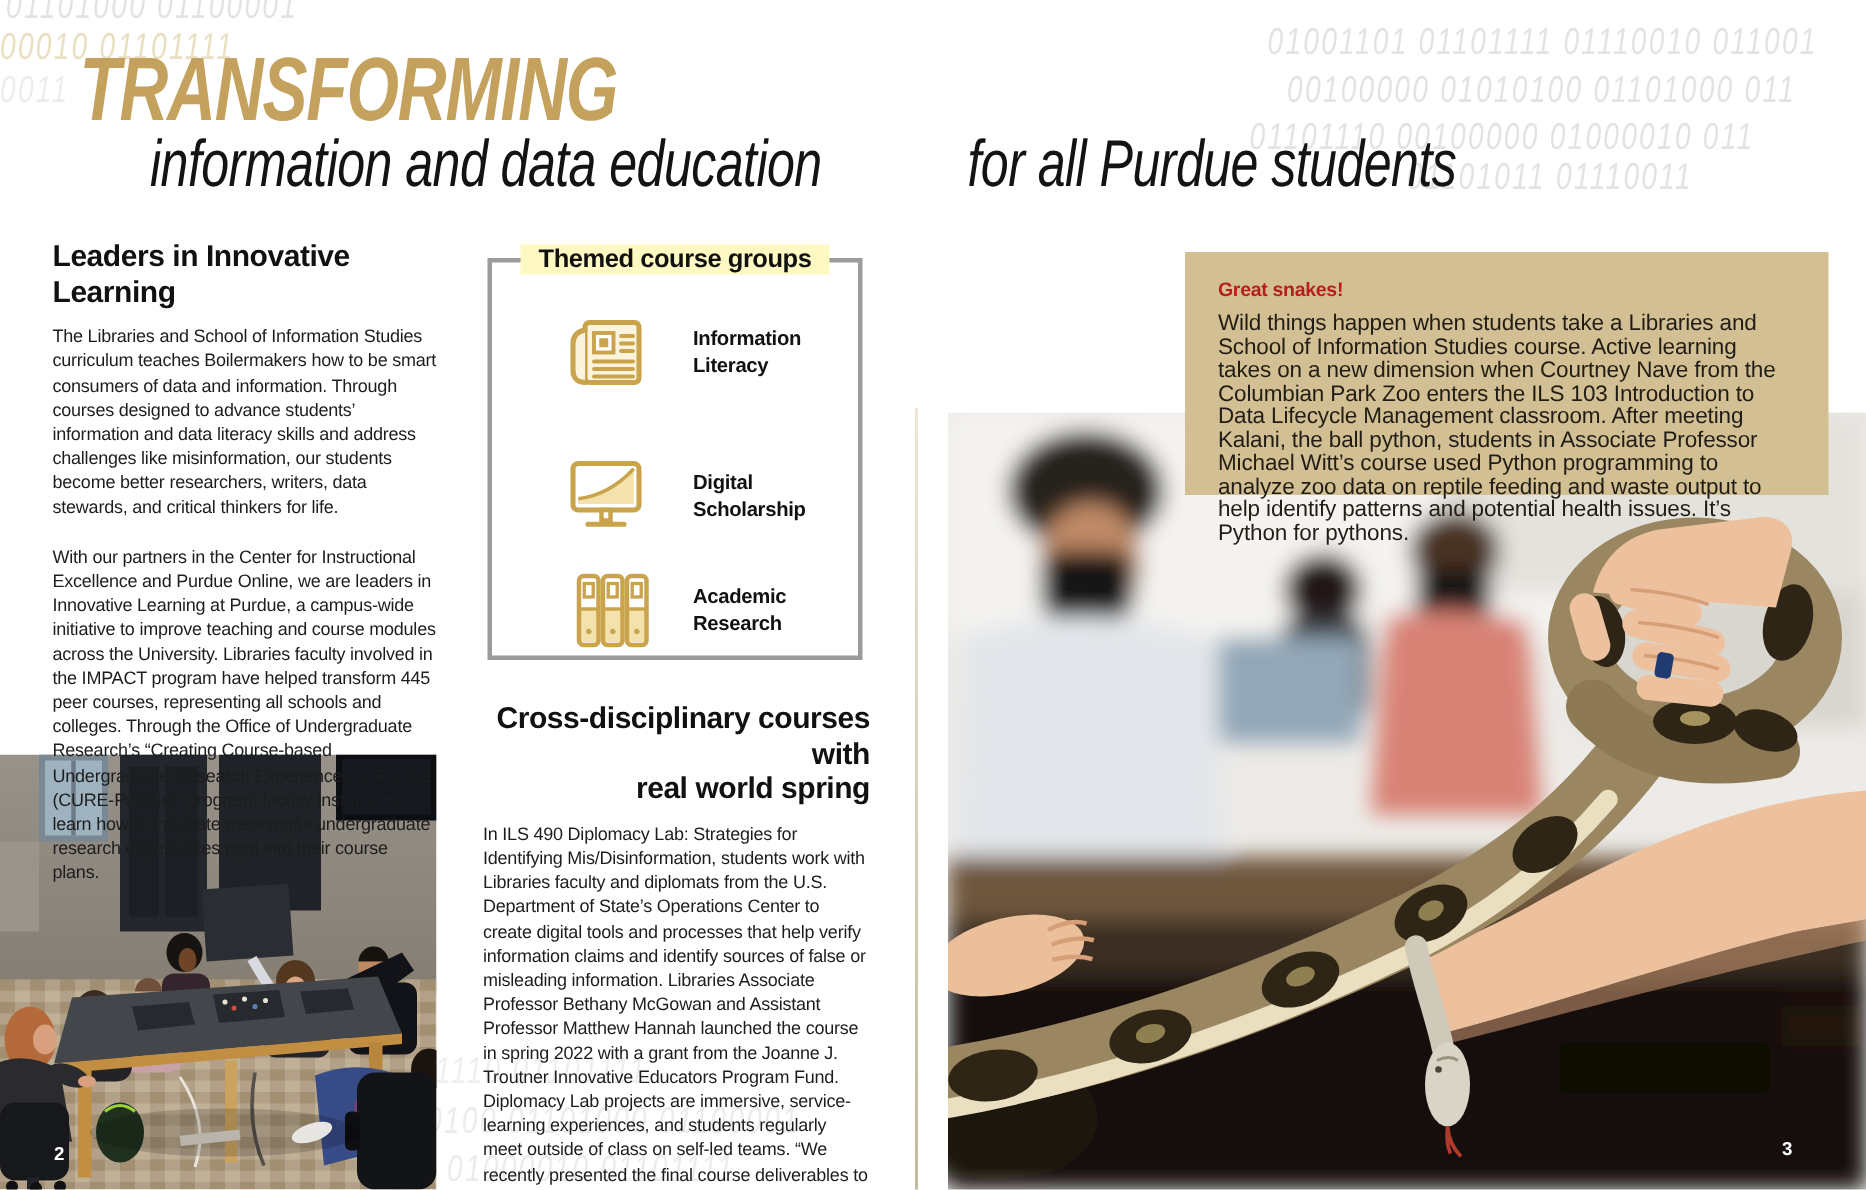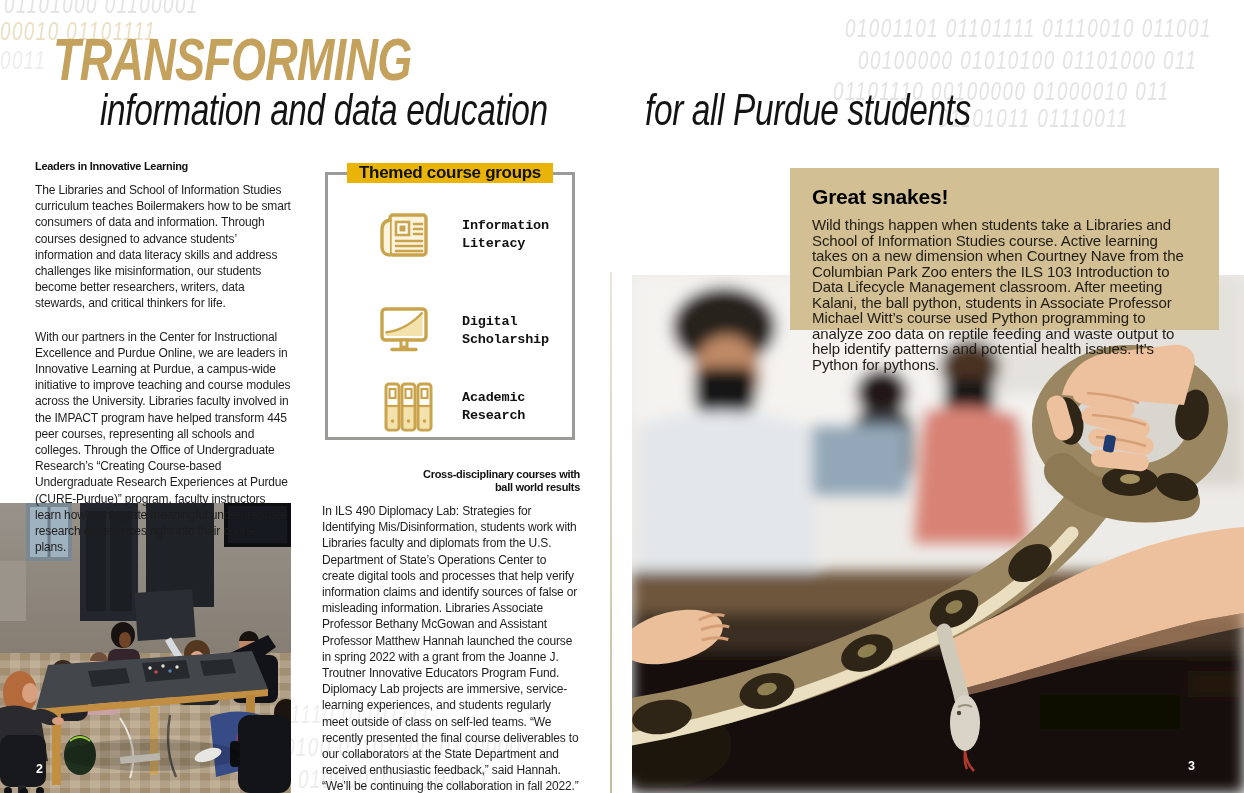--- a/index.html
+++ b/index.html
@@ -28,39 +28,39 @@
     letter-spacing:-1px;z-index:2;}
   .subtitle{position:absolute;top:86px;font-size:44px;line-height:1.1;font-style:italic;color:#131313;
     transform:scaleX(0.76);transform-origin:left top;letter-spacing:-0.5px;z-index:2;}
   .sub-left{left:100px;}
   .sub-right{left:645px;}
 
   
   .col{position:absolute;z-index:2;}
   .col-left{left:35px;top:160px;width:257px;}
   .col-mid{left:322px;top:468px;width:258px;}
-  .section-heading{margin:0 0 9px 0;font-size:11px;line-height:1.18;font-weight:700;color:#111;
+  .section-heading{margin:0 0 9px 0;font-size:20px;line-height:1.18;font-weight:700;color:#111;
     letter-spacing:-0.3px;}
   .section-heading span{display:block;text-align:right;}
   .body-text{margin:0 0 17px 0;font-size:12px;line-height:16.2px;color:#1d1d1d;letter-spacing:-0.15px;}
 
   
   .themed-box{position:absolute;left:325px;top:172px;width:250px;height:268px;
     border:3px solid #9b9b99;box-sizing:border-box;background:#fff;z-index:2;}
-  .themed-title{position:absolute;top:-12px;left:50%;transform:translateX(-50%);background:#eab308;
+  .themed-title{position:absolute;top:-12px;left:50%;transform:translateX(-50%);background:#fef9c3;
     padding:0 12px;font-size:17px;font-weight:700;color:#111;white-space:nowrap;letter-spacing:-0.3px;}
   .course-row{position:absolute;left:44px;display:flex;align-items:center;gap:26px;}
   .course-row.r1{top:28px;} .course-row.r2{top:124px;} .course-row.r3{top:200px;}
-  .course-label{font-size:13.5px;font-weight:700;color:#111;line-height:1.3;width:95px;letter-spacing:-0.2px;font-family:Liberation Mono, monospace;}
+  .course-label{font-size:13.5px;font-weight:700;color:#111;line-height:1.3;width:95px;letter-spacing:-0.2px;}
   .course-icon{width:64px;height:64px;flex:0 0 64px;}
 
   
   .snakes-box{position:absolute;left:790px;top:168px;width:429px;height:162px;background:#d2bf93;
     box-sizing:border-box;padding:17px 22px 0 22px;z-index:3;}
-  .snakes-heading{margin:0 0 8px 0;font-size:21px;font-weight:700;color:#000000;letter-spacing:-0.2px;}
+  .snakes-heading{margin:0 0 8px 0;font-size:13px;font-weight:700;color:#b91c1c;letter-spacing:-0.2px;}
   .snakes-body{margin:0;font-size:15px;line-height:15.5px;color:#211d15;letter-spacing:-0.1px;}
 
   
   .photo-left{position:absolute;left:0;top:503px;width:291px;height:290px;z-index:1;}
   .photo-right{position:absolute;left:632px;top:275px;width:612px;height:518px;z-index:1;}
   .photo-left svg,.photo-right svg{display:block;}
 
   .gutter{position:absolute;left:610px;top:272px;width:2px;height:521px;z-index:2;
     background:linear-gradient(180deg,#ece6d8 0%,#d6cbb4 60%,#c4b89f 100%);}
 
@@ -148,21 +148,21 @@
           <circle cx="52.5" cy="46" r="1.8" fill="#C9A44C"></circle>
         </g>
       </svg>
       <div class="course-label">Academic Research</div>
     </div>
   </div>
 
   <div class="col col-mid">
     <h2 class="section-heading">
       <span>Cross-disciplinary courses with</span>
-      <span>ball world results</span>
+      <span>real world spring</span>
     </h2>
     <p class="body-text">In ILS 490 Diplomacy Lab: Strategies for Identifying Mis/Disinformation, students work with Libraries faculty and diplomats from the U.S. Department of State’s Operations Center to create digital tools and processes that help verify information claims and identify sources of false or misleading information. Libraries Associate Professor Bethany McGowan and Assistant Professor Matthew Hannah launched the course in spring 2022 with a grant from the Joanne J. Troutner Innovative Educators Program Fund. Diplomacy Lab projects are immersive, service-learning experiences, and students regularly meet outside of class on self-led teams. “We recently presented the final course deliverables to our collaborators at the State Department and received enthusiastic feedback,” said Hannah. “We’ll be continuing the collaboration in fall 2022.”</p>
   </div>
 
   <div class="photo-left">
     <svg width="291" height="290" viewBox="0 0 291 290">
       <defs>
         <pattern id="carpet" width="20" height="15" patternUnits="userSpaceOnUse">
           <rect width="20" height="15" fill="#b2a188"></rect>
           <rect width="10" height="7.5" fill="#a28f72"></rect>

